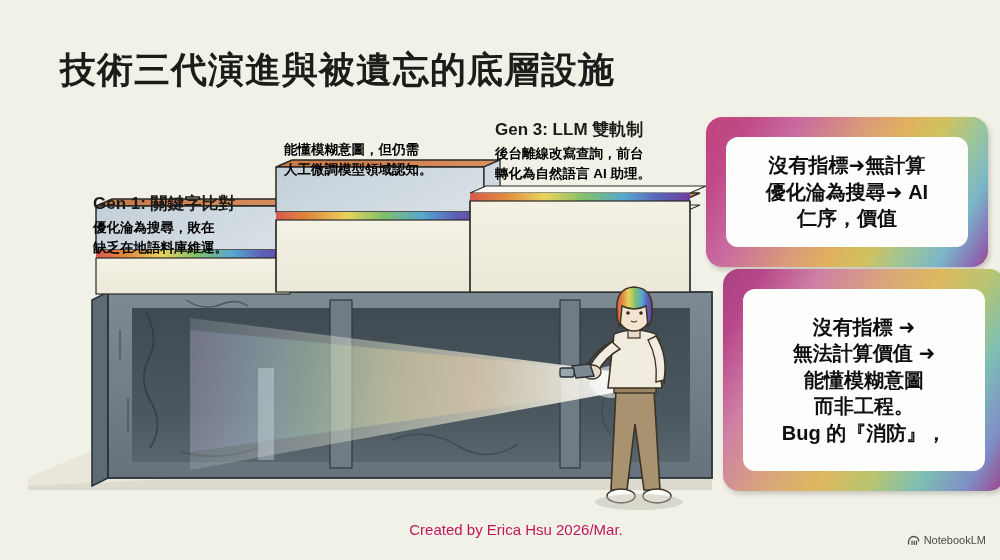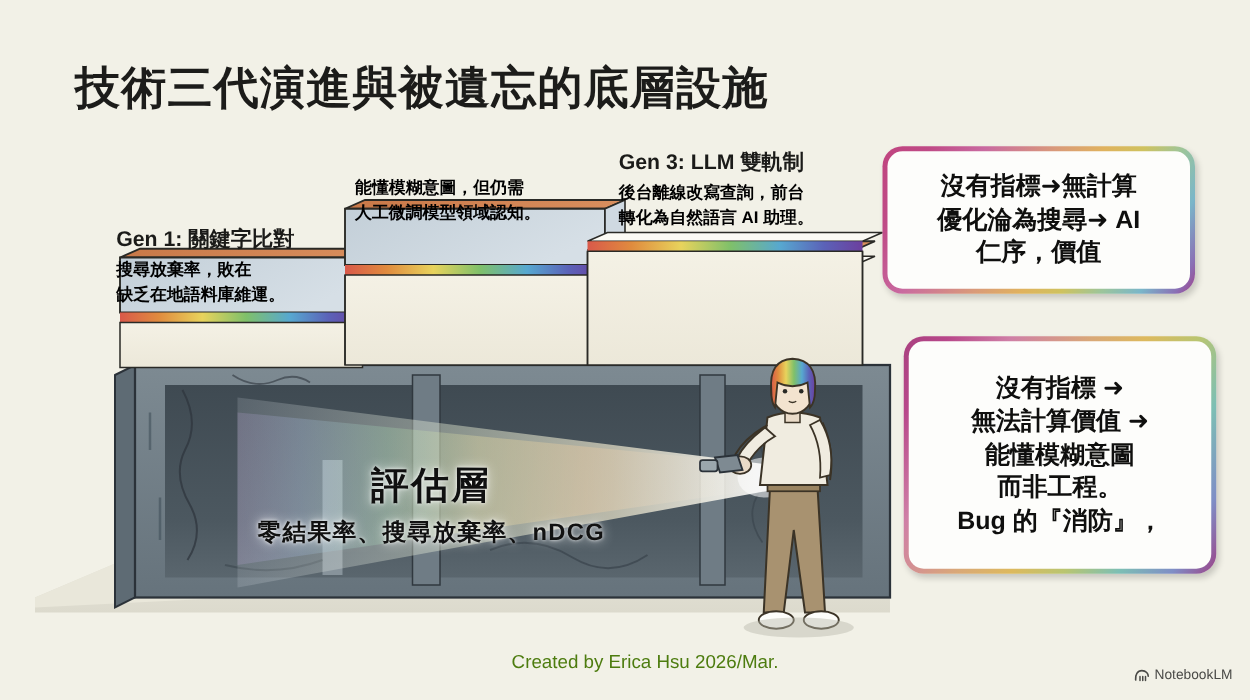--- a/index.html
+++ b/index.html
@@ -16,30 +16,30 @@
     position:absolute;left:60px;top:46px;
     font-size:36px;font-weight:bold;color:#1c1c1a;
     letter-spacing:1px;white-space:nowrap;
   }
 
   
   .gen{position:absolute;color:#1b1b19;}
   .gen .gh{font-size:17px;font-weight:bold;margin-bottom:3px;white-space:nowrap;}
   .gen .gb{font-size:13.5px;line-height:1.45;font-weight:bold;color:#000000;}
   .gen .gb div{white-space:nowrap;}
-  #gen1{left:93px;top:180px;}
+  #gen1{left:93px;top:192px;}
   #gen2{left:284px;top:140px;}
   #gen3{left:495px;top:118px;}
 
   
   .bldg{position:absolute;left:0;top:0;width:740px;height:560px;}
 
   
   .callout{
-    position:absolute;border-radius:16px;padding:4px;
+    position:absolute;border-radius:16px;padding:20px;
     box-shadow:2px 3px 5px rgba(0,0,0,.18);
   }
   .callout .inner{
     background:#fdfdfb;border-radius:12px;
     width:100%;height:100%;box-sizing:border-box;
     display:flex;flex-direction:column;align-items:center;justify-content:center;
     padding:6px 8px;
   }
   .callout .line{
     font-size:20px;font-weight:bold;color:#0f0f0e;
@@ -65,21 +65,21 @@
   }
   .base-txt .bt-sub{
     margin-top:4px;font-size:19px;font-weight:bold;color:#111;
     text-shadow:0 0 9px rgba(255,255,255,.85),0 0 3px rgba(255,255,255,.9);
     letter-spacing:1px;
   }
 
   
   .credit{
     position:absolute;left:0;right:0;top:521px;text-align:center;
-    font-size:15px;color:#4d7c0f;margin-left:32px;
+    font-size:15px;color:#be185d;margin-left:32px;
   }
   .wm{
     position:absolute;right:14px;top:534px;
     display:flex;align-items:center;gap:4px;
     font-size:11px;color:#4a4a47;font-weight:normal;
   }
   .wm svg{display:block;}
 </style>
 </head>
 <body>
@@ -224,44 +224,40 @@
 
       <ellipse cx="639" cy="502" rx="44" ry="8" fill="#b9b7aa" opacity="0.45"></ellipse>
     </g>
   </svg>
 
   <div class="title">技術三代演進與被遺忘的底層設施</div>
 
   <div class="gen" id="gen1">
     <div class="gh">Gen 1: 關鍵字比對</div>
     <div class="gb">
-      <div>搜尋放棄率，敗在</div>
+      <div>優化淪為搜尋，敗在</div>
       <div>缺乏在地語料庫維運。</div>
     </div>
   </div>
 
   <div class="gen" id="gen2">
     <div class="gb">
       <div>能懂模糊意圖，但仍需</div>
       <div>人工微調模型領域認知。</div>
     </div>
   </div>
 
   <div class="gen" id="gen3">
     <div class="gh">Gen 3: LLM 雙軌制</div>
     <div class="gb">
       <div>後台離線改寫查詢，前台</div>
       <div>轉化為自然語言 AI 助理。</div>
     </div>
   </div>
 
-  <div class="base-txt">
-    <div class="bt-main">評估層</div>
-    <div class="bt-sub">零結果率、搜尋放棄率、nDCG</div>
-  </div>
 
   <div class="callout" id="callout1">
     <div class="inner">
       <div class="line">沒有指標➜無計算</div>
       <div class="line">優化淪為搜尋➜ AI</div>
       <div class="line">仁序，價值</div>
     </div>
   </div>
 
   <div class="callout" id="callout2">

